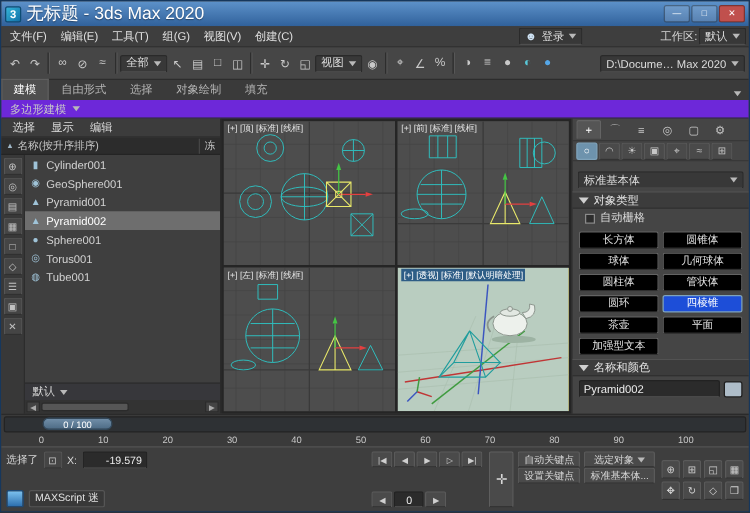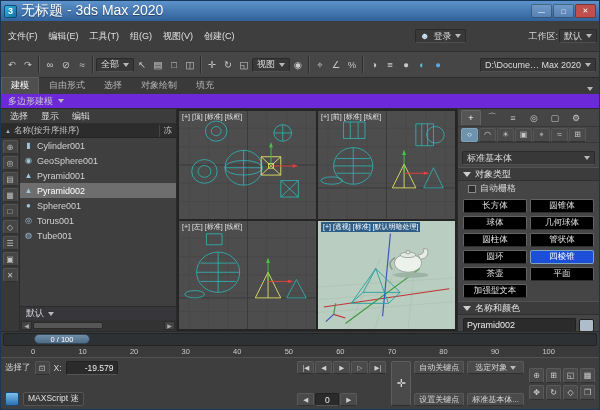--- a/index.html
+++ b/index.html
@@ -6,21 +6,21 @@
 body{background:#222;font-family:"Liberation Sans",sans-serif}
 .app{width:600px;height:410px;background:#3e3e3e;display:flex;flex-direction:column;overflow:hidden;color:#d6d6d6;font-size:9px;border:1px solid #16375c}
 
 .titlebar{height:20px;flex:none;background:linear-gradient(#5d92ca,#30619b);display:flex;align-items:center;gap:4px;padding:0 3px;color:#fff}
 .appicon{width:13px;height:13px;flex:none;background:linear-gradient(135deg,#35b6d9,#1271a8);border:1px solid #0d4d74;border-radius:2px;display:flex;align-items:center;justify-content:center;font-weight:bold;font-size:9px}
 .title{font-size:14px;text-shadow:0 1px 1px rgba(0,0,0,.4)}
 .winbtns{margin-left:auto;display:flex;gap:1px}
 .wbtn{width:21px;height:14px;display:flex;align-items:center;justify-content:center;font-size:7px;background:rgba(255,255,255,.16);border:1px solid rgba(0,0,0,.35);border-radius:2px;color:#fff}
 .wbtn.close{background:#c0504d}
 
-.menubar{height:31px;flex:none;background:#3e3e3e;border-bottom:1px solid #2f2f2f;display:flex;align-items:center;padding:0 2px;gap:1px}
+.menubar{height:17px;flex:none;background:#3e3e3e;border-bottom:1px solid #2f2f2f;display:flex;align-items:center;padding:0 2px;gap:1px}
 .menu-item{padding:1px 5px;color:#e0e0e0}
 .spacer{flex:1}
 .dd{height:14px;display:flex;align-items:center;gap:4px;background:#383838;border:1px solid #2a2a2a;border-bottom-color:#4f4f4f;padding:0 4px;color:#ddd;border-radius:2px;white-space:nowrap}
 .caret{width:0;height:0;border-left:3px solid transparent;border-right:3px solid transparent;border-top:4px solid #b9b9b9}
 .usericon{color:#cfe3f5;font-size:9px}
 
 .toolbar{height:26px;flex:none;background:#464646;border-bottom:1px solid #2c2c2c;display:flex;align-items:center;padding:0 3px}
 .tbtn{width:16px;height:19px;flex:none;display:flex;align-items:center;justify-content:center;color:#c9c9c9;font-size:9.5px;border-radius:2px}
 .sep{width:2px;height:17px;margin:0 2px;border-left:1px solid #2d2d2d;border-right:1px solid #575757}
 .teal{color:#58c7d8}.blu{color:#55a7e8}
@@ -90,21 +90,21 @@
 .sb-row{display:flex;align-items:center;gap:4px;white-space:nowrap;overflow:hidden}
 .xfield{width:52px;justify-content:flex-end}
 .msicon{width:14px;height:14px;flex:none;background:linear-gradient(#7cc1ef,#2c6fae);border:1px solid #1c4a78;border-radius:2px}
 .msbox{height:14px;display:flex;align-items:center;background:#383838;border:1px solid #555;padding:0 4px;border-radius:2px;color:#e0e0e0}
 .playback{display:flex;flex-direction:column;justify-content:space-between}
 .pb-row{display:flex;gap:1px}
 .pb{width:17px;height:13px;display:flex;align-items:center;justify-content:center;background:#4a4a4a;border:1px solid #5a5a5a;border-bottom-color:#303030;border-radius:2px;color:#cfcfcf;font-size:6.5px}
 .framefield{width:24px;height:13px;justify-content:center}
 .keys{display:flex;gap:3px;align-items:stretch}
 .bigkey{width:20px;display:flex;align-items:center;justify-content:center;background:#4a4a4a;border:1px solid #5e5e5e;border-bottom-color:#2e2e2e;border-radius:2px;color:#d8d8d8;font-size:11px}
-.keycol{display:flex;flex-direction:column;justify-content:space-between}
+.keycol{display:flex;flex-direction:column;justify-content:flex-start}
 .kbtn{height:13px;display:flex;align-items:center;justify-content:center;gap:3px;background:#4a4a4a;border:1px solid #5a5a5a;border-bottom-color:#303030;border-radius:2px;color:#d8d8d8;padding:0 4px;font-size:8px;white-space:nowrap}
 .nav{display:grid;grid-template-columns:repeat(4,15px);grid-auto-rows:15px;gap:2px;align-self:center}
 .navbtn{display:flex;align-items:center;justify-content:center;background:#4a4a4a;border:1px solid #5a5a5a;border-bottom-color:#303030;border-radius:2px;color:#cfcfcf;font-size:8px}
 </style>
 </head>
 <body>
 
 <div class="app">
 
   <div class="titlebar">

